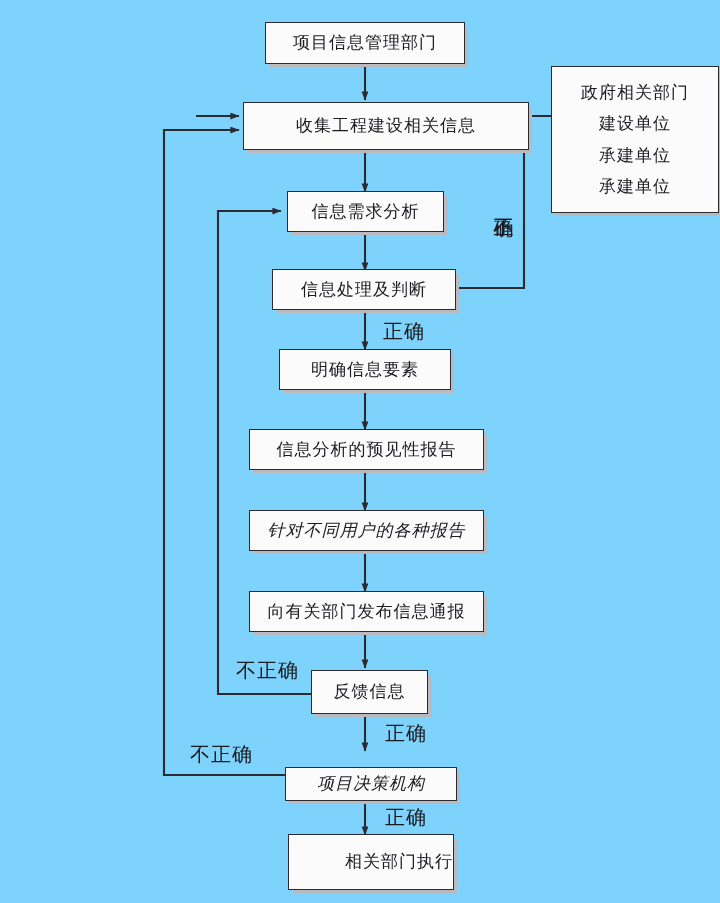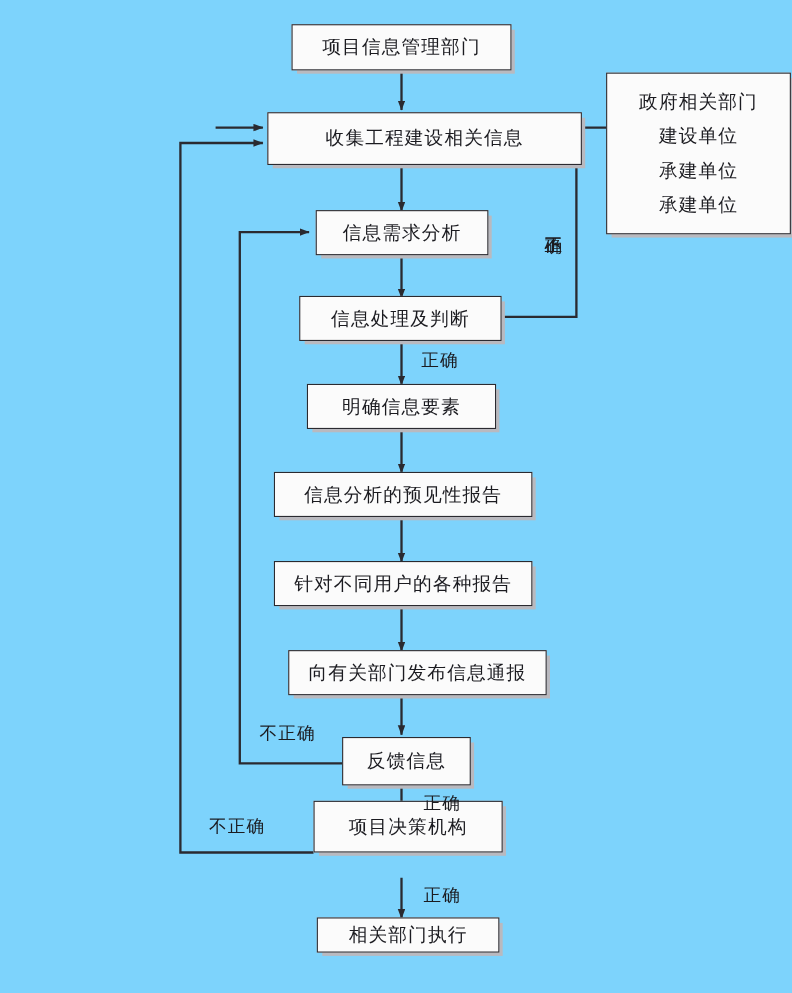--- a/index.html
+++ b/index.html
@@ -43,21 +43,21 @@
   }
   .node .line {
     display: block;
   }
   .multi .line {
     margin: 3px 0;
   }
   .edge-label {
     position: absolute;
     color: #1b1b20;
-    font-size: 16px;
+    font-size: 20px;
     letter-spacing: 1px;
     white-space: nowrap;
     line-height: 1.1;
   }
   .edge-label.vertical {
     writing-mode: vertical-rl;
     text-orientation: upright;
     letter-spacing: 0px;
     line-height: 1.0;
   }
@@ -132,37 +132,37 @@
   </div>
 
   <div class="node" style="left:279px; top:349px; width:172px; height:41px;">
     <span class="line">明确信息要素</span>
   </div>
 
   <div class="node" style="left:249px; top:429px; width:235px; height:41px;">
     <span class="line">信息分析的预见性报告</span>
   </div>
 
-  <div class="node" style="left:249px; top:510px; width:235px; height:41px;">
+  <div class="node" style="left:249px; top:510px; width:235px; height:41px;font-style:italic;">
     <span class="line">针对不同用户的各种报告</span>
   </div>
 
-  <div class="node" style="left:249px; top:591px; width:235px; height:41px;margin-left:13px;">
+  <div class="node" style="left:249px; top:591px; width:235px; height:41px;">
     <span class="line">向有关部门发布信息通报</span>
   </div>
 
   <div class="node" style="left:311px; top:670px; width:117px; height:44px;">
     <span class="line">反馈信息</span>
   </div>
 
-  <div class="node" style="left:285px; top:728px; width:172px; height:47px;">
+  <div class="node" style="left:285px; top:767px; width:172px; height:34px;font-style:italic;">
     <span class="line">项目决策机构</span>
   </div>
 
-  <div class="node" style="left:288px; top:834px; width:166px; height:32px;">
+  <div class="node" style="left:288px; top:834px; width:166px; height:56px;align-items:flex-end;">
     <span class="line">相关部门执行</span>
   </div>
 
   <div class="edge-label vertical" style="left:494px; top:203px;">不正确</div>
 
   <div class="edge-label" style="left:383px; top:320px;">正确</div>
 
   <div class="edge-label" style="left:236px; top:659px;">不正确</div>
 
   <div class="edge-label" style="left:385px; top:722px;">正确</div>

